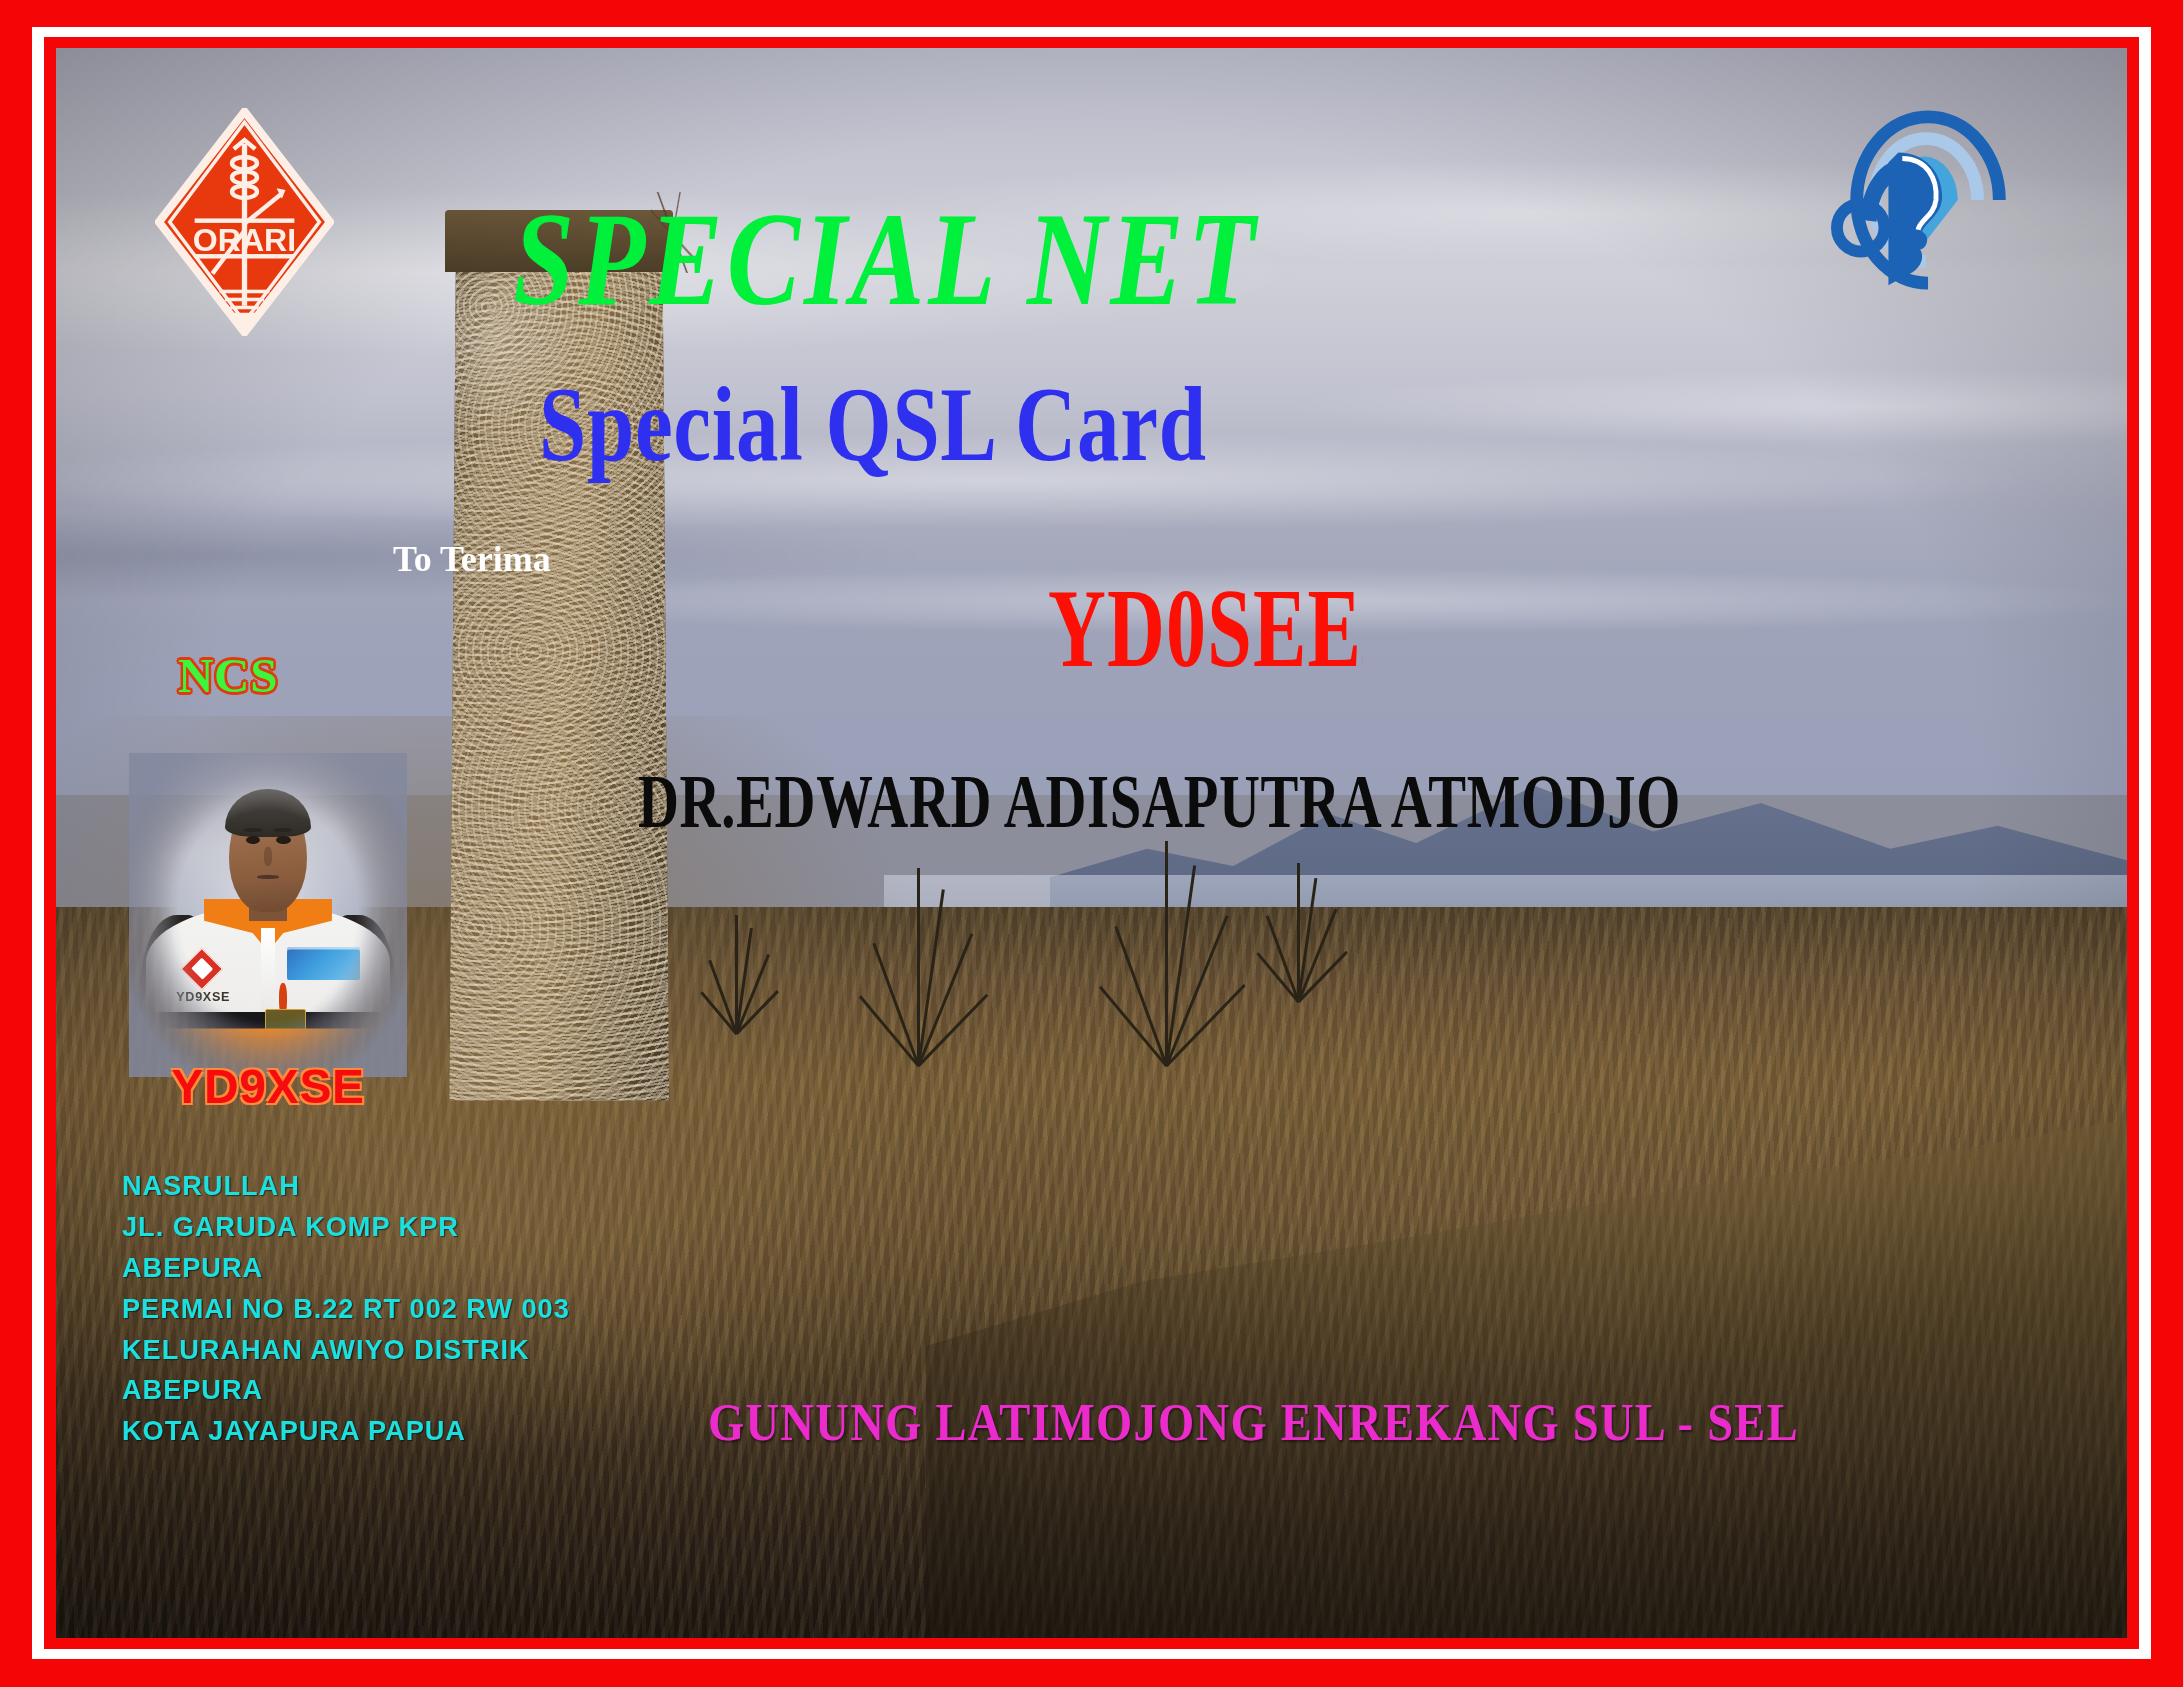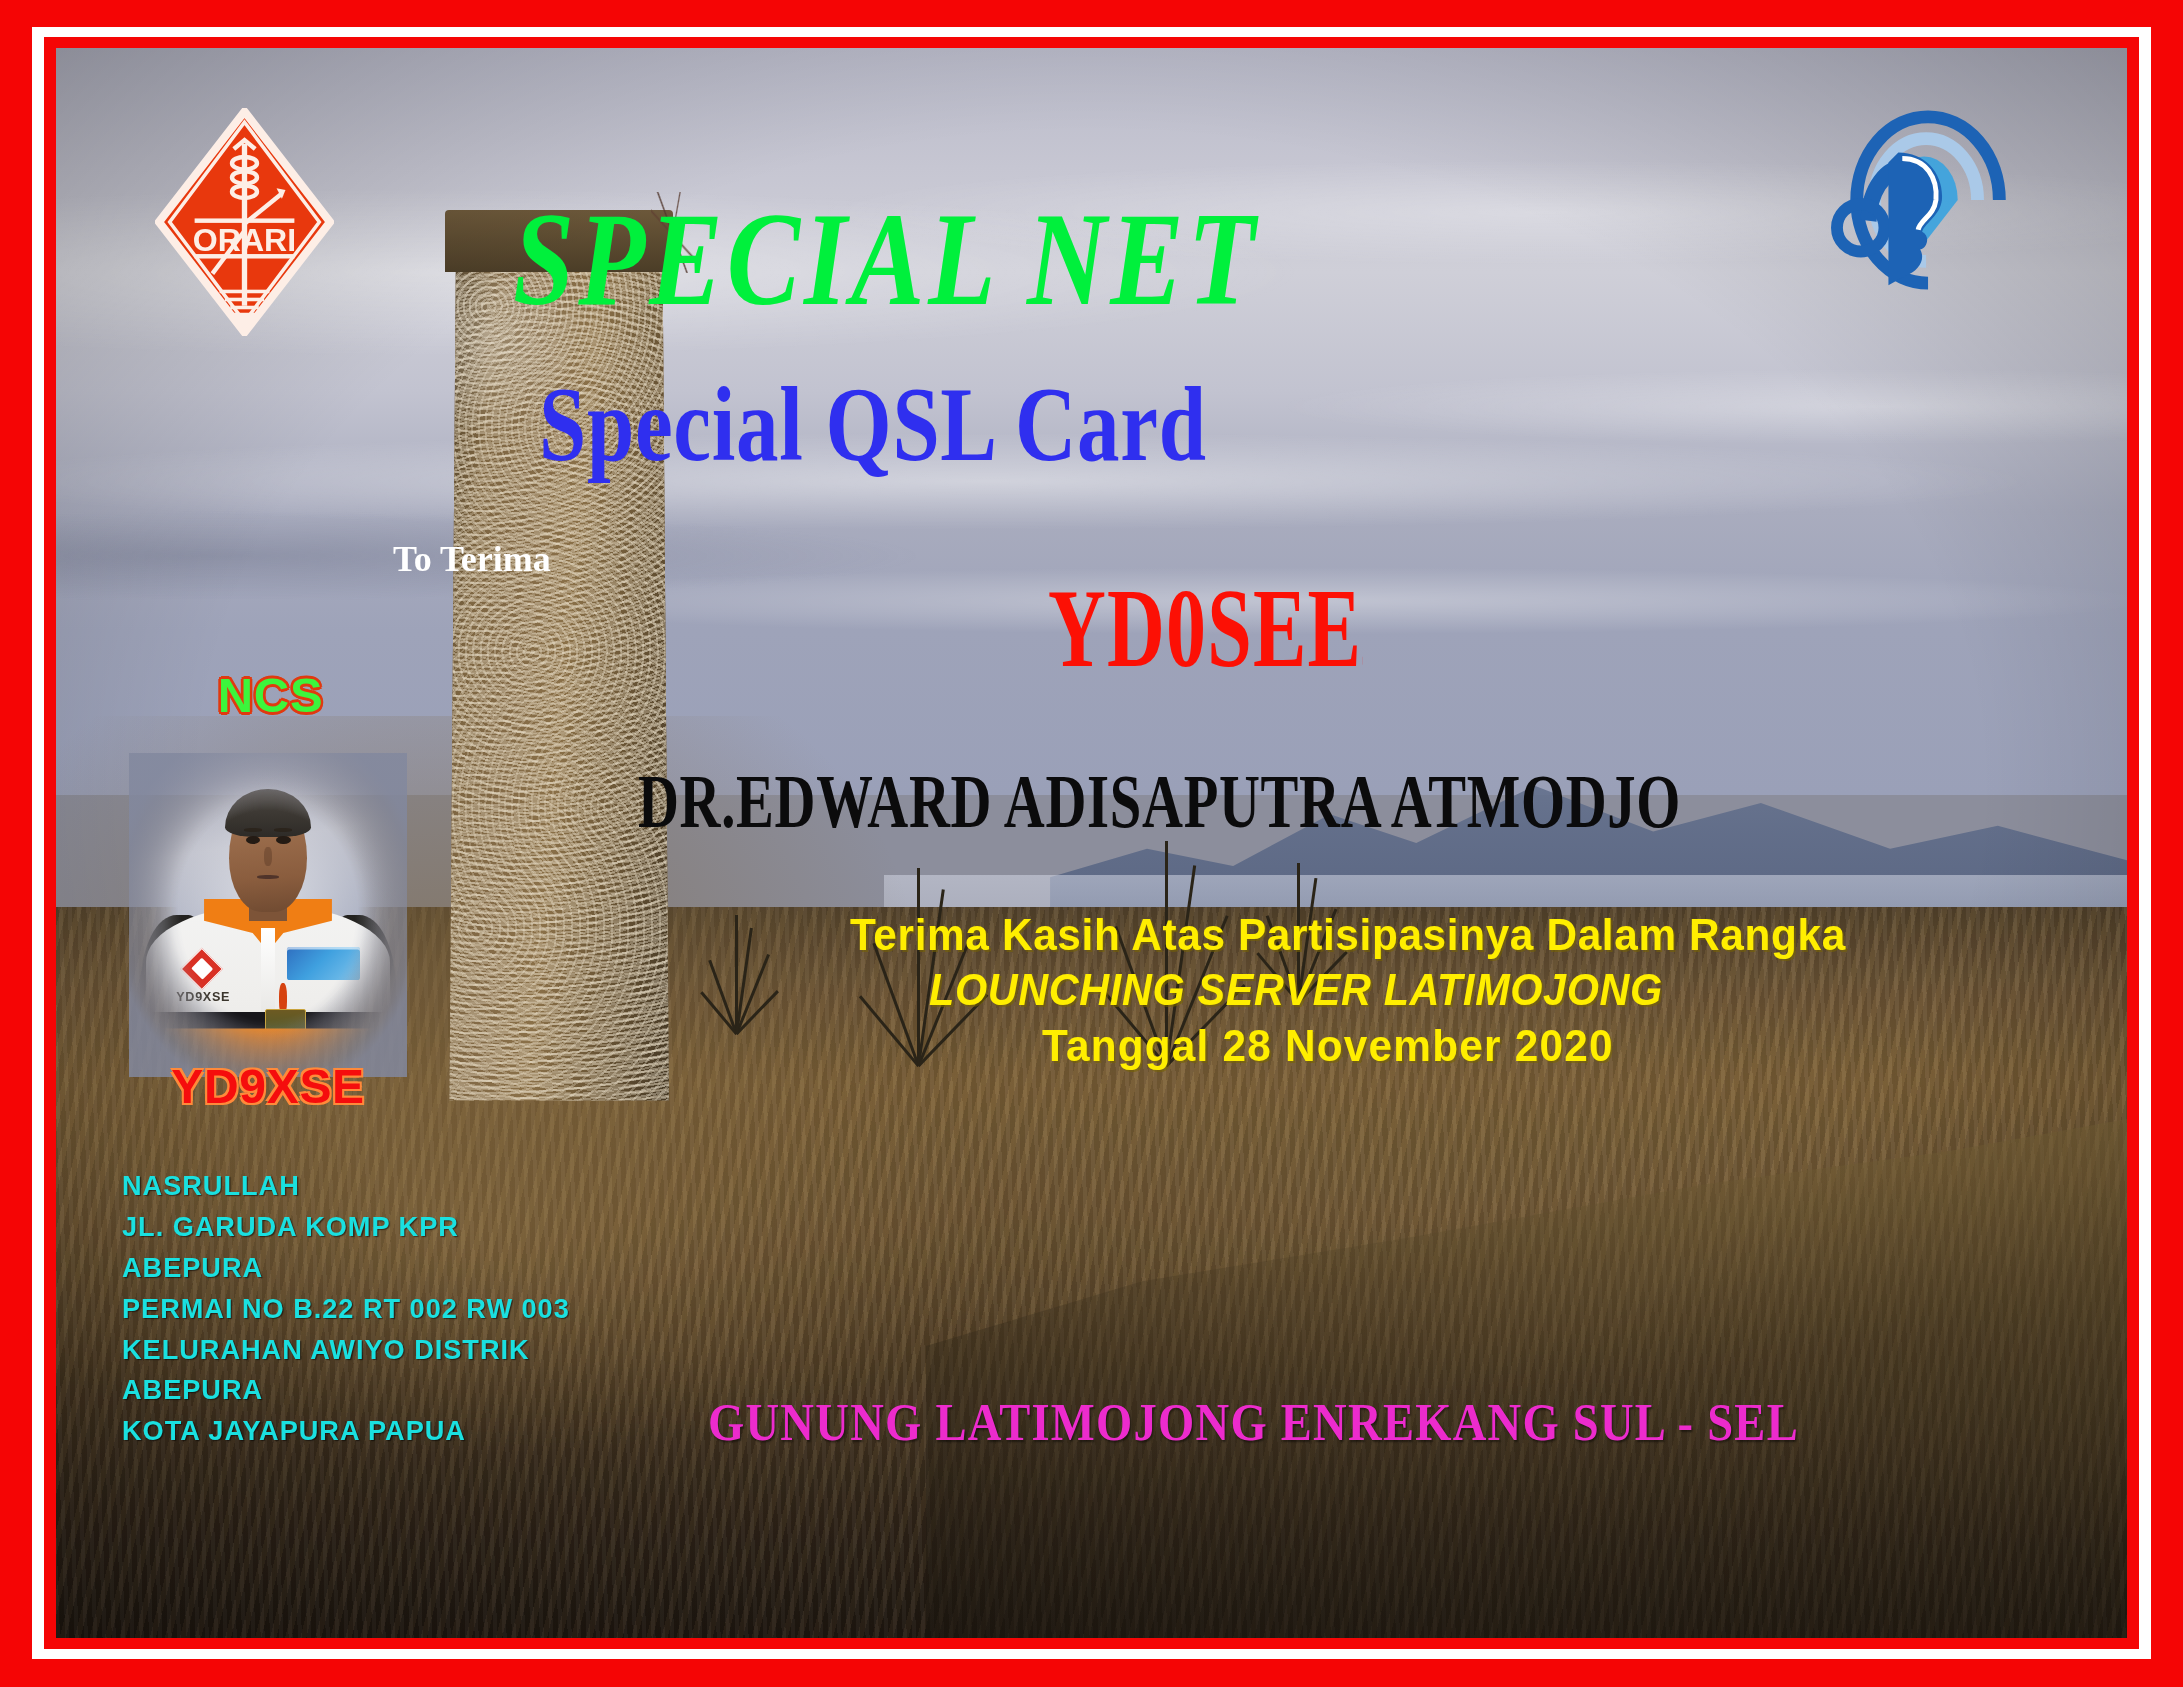--- a/index.html
+++ b/index.html
@@ -144,22 +144,22 @@
   
   .orari{
     position:absolute;left:99px;top:60px;width:179px;height:228px;
   }
 
   
   .radiologo{position:absolute;right:86px;top:53px;width:218px;height:198px;}
 
   
   .ncs-label{
-    position:absolute;left:122px;top:619px;width:185px;text-align:center;
-    font-family:Liberation Sans, sans-serif;font-weight:bold;font-size:49px;
+    position:absolute;left:122px;top:599px;width:185px;text-align:left;
+    font-family:Liberation Serif, serif;font-weight:bold;font-size:49px;
     color:#3cf53c;letter-spacing:0.7px;
     text-shadow:
        -2px -2px 0 #e03a10, 2px -2px 0 #e03a10, -2px 2px 0 #e03a10, 2px 2px 0 #e03a10,
        0 -2.6px 0 #e03a10, 0 2.6px 0 #e03a10, -2.6px 0 0 #e03a10, 2.6px 0 0 #e03a10;
   }
   .portrait{
     position:absolute;left:73px;top:705px;width:278px;height:324px;
   }
   .pt-bg{
     position:absolute;inset:0;
@@ -497,25 +497,20 @@
           <div class="pt-beltband"></div>
           <div class="pt-lanyard"></div>
           <div class="pt-idcard"></div>
           <div class="pt-sash"></div>
         </div>
       </div>
       <div class="pt-shadow"></div>
     </div>
     <div class="ncs-call">YD9XSE</div>
 
-    <div class="thanks">
-      <span class="l1">Terima Kasih Atas Partisipasinya Dalam Rangka</span>
-      <span class="l2">LOUNCHING SERVER LATIMOJONG</span>
-      <span class="l3">Tanggal  28  November  2020</span>
-    </div>
 
     <div class="addr">
       <div>NASRULLAH</div>
       <div>JL. GARUDA KOMP KPR</div>
       <div>ABEPURA</div>
       <div>PERMAI NO B.22 RT 002 RW 003</div>
       <div>KELURAHAN AWIYO DISTRIK</div>
       <div>ABEPURA</div>
       <div>KOTA JAYAPURA PAPUA</div>
     </div>

